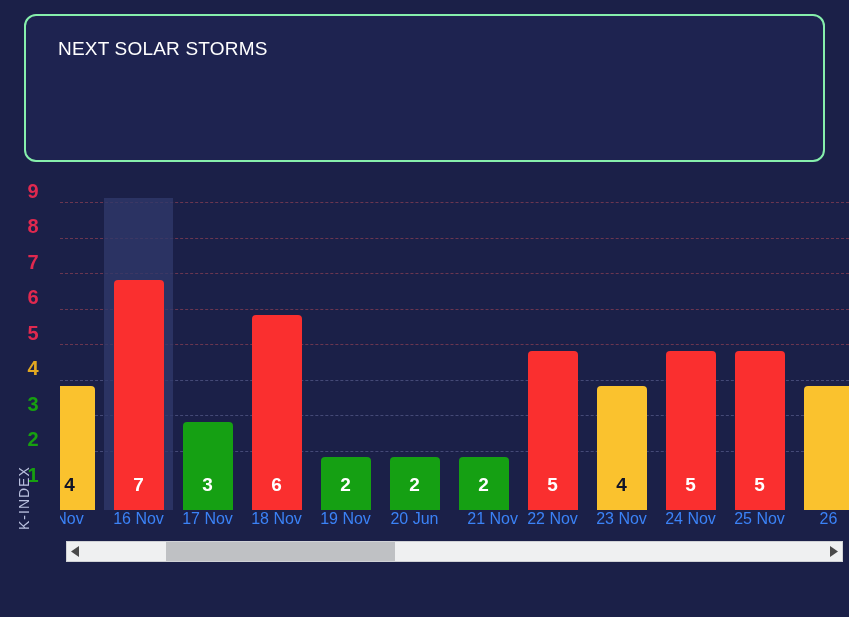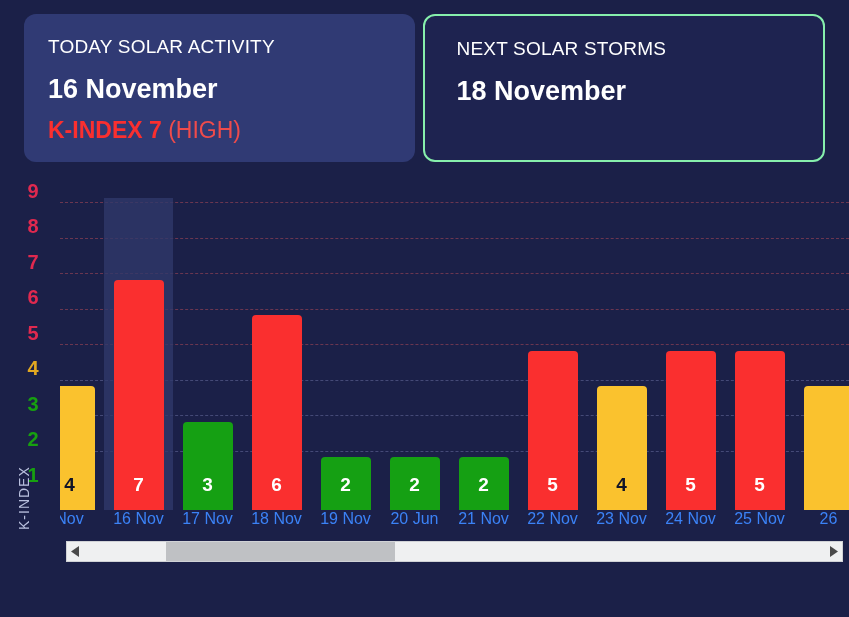--- a/index.html
+++ b/index.html
@@ -162,32 +162,23 @@
     background: #bfc1c4;
   }
 </style>
 </head>
 <body>
 
 <div id="root">
 
   <div class="cards">
 
-    <div class="card today">
-      <div class="card-title">TODAY SOLAR ACTIVITY</div>
-      <div class="card-date">16 November</div>
-      <div class="card-k">
-        <span class="kbold">K-INDEX 7</span>
-        <span class="klevel">(HIGH)</span>
-      </div>
-    </div>
 
     <div class="card next">
       <div class="card-title">NEXT SOLAR STORMS</div>
-      <div class="card-date">18 November</div>
     </div>
 
   </div>
 
   <div class="chart-wrap">
 
     <div class="yaxis" id="yaxis">
         <div class="ytick" style="color: rgb(224, 41, 79); top: -13.5px;">9</div>
         <div class="ytick" style="color: rgb(224, 41, 79); top: 22px;">8</div>
         <div class="ytick" style="color: rgb(224, 41, 79); top: 57.5px;">7</div>
@@ -249,21 +240,21 @@
         </div>
     </div>
 
     <div class="xaxis" id="xaxis">
         <div class="xtick" style="left: -25px; width: 69px;">Nov</div>
         <div class="xtick" style="left: 44px; width: 69px;">16 Nov</div>
         <div class="xtick" style="left: 113px; width: 69px;">17 Nov</div>
         <div class="xtick" style="left: 182px; width: 69px; text-align: center;">18 Nov</div>
         <div class="xtick" style="left: 251px; width: 69px;">19 Nov</div>
         <div class="xtick" style="left: 320px; width: 69px;">20 Jun</div>
-        <div class="xtick" style="left: 389px; width: 69px;">21 Nov</div>
+        <div class="xtick" style="left: 389px; width: 69px; text-align: right;">21 Nov</div>
         <div class="xtick" style="left: 458px; width: 69px;">22 Nov</div>
         <div class="xtick" style="left: 527px; width: 69px;">23 Nov</div>
         <div class="xtick" style="left: 596px; width: 69px;">24 Nov</div>
         <div class="xtick" style="left: 665px; width: 69px;">25 Nov</div>
         <div class="xtick" style="left: 734px; width: 69px;">26</div>
       </div>
 
     <div class="yaxis-title">K-INDEX</div>
 
   </div>

